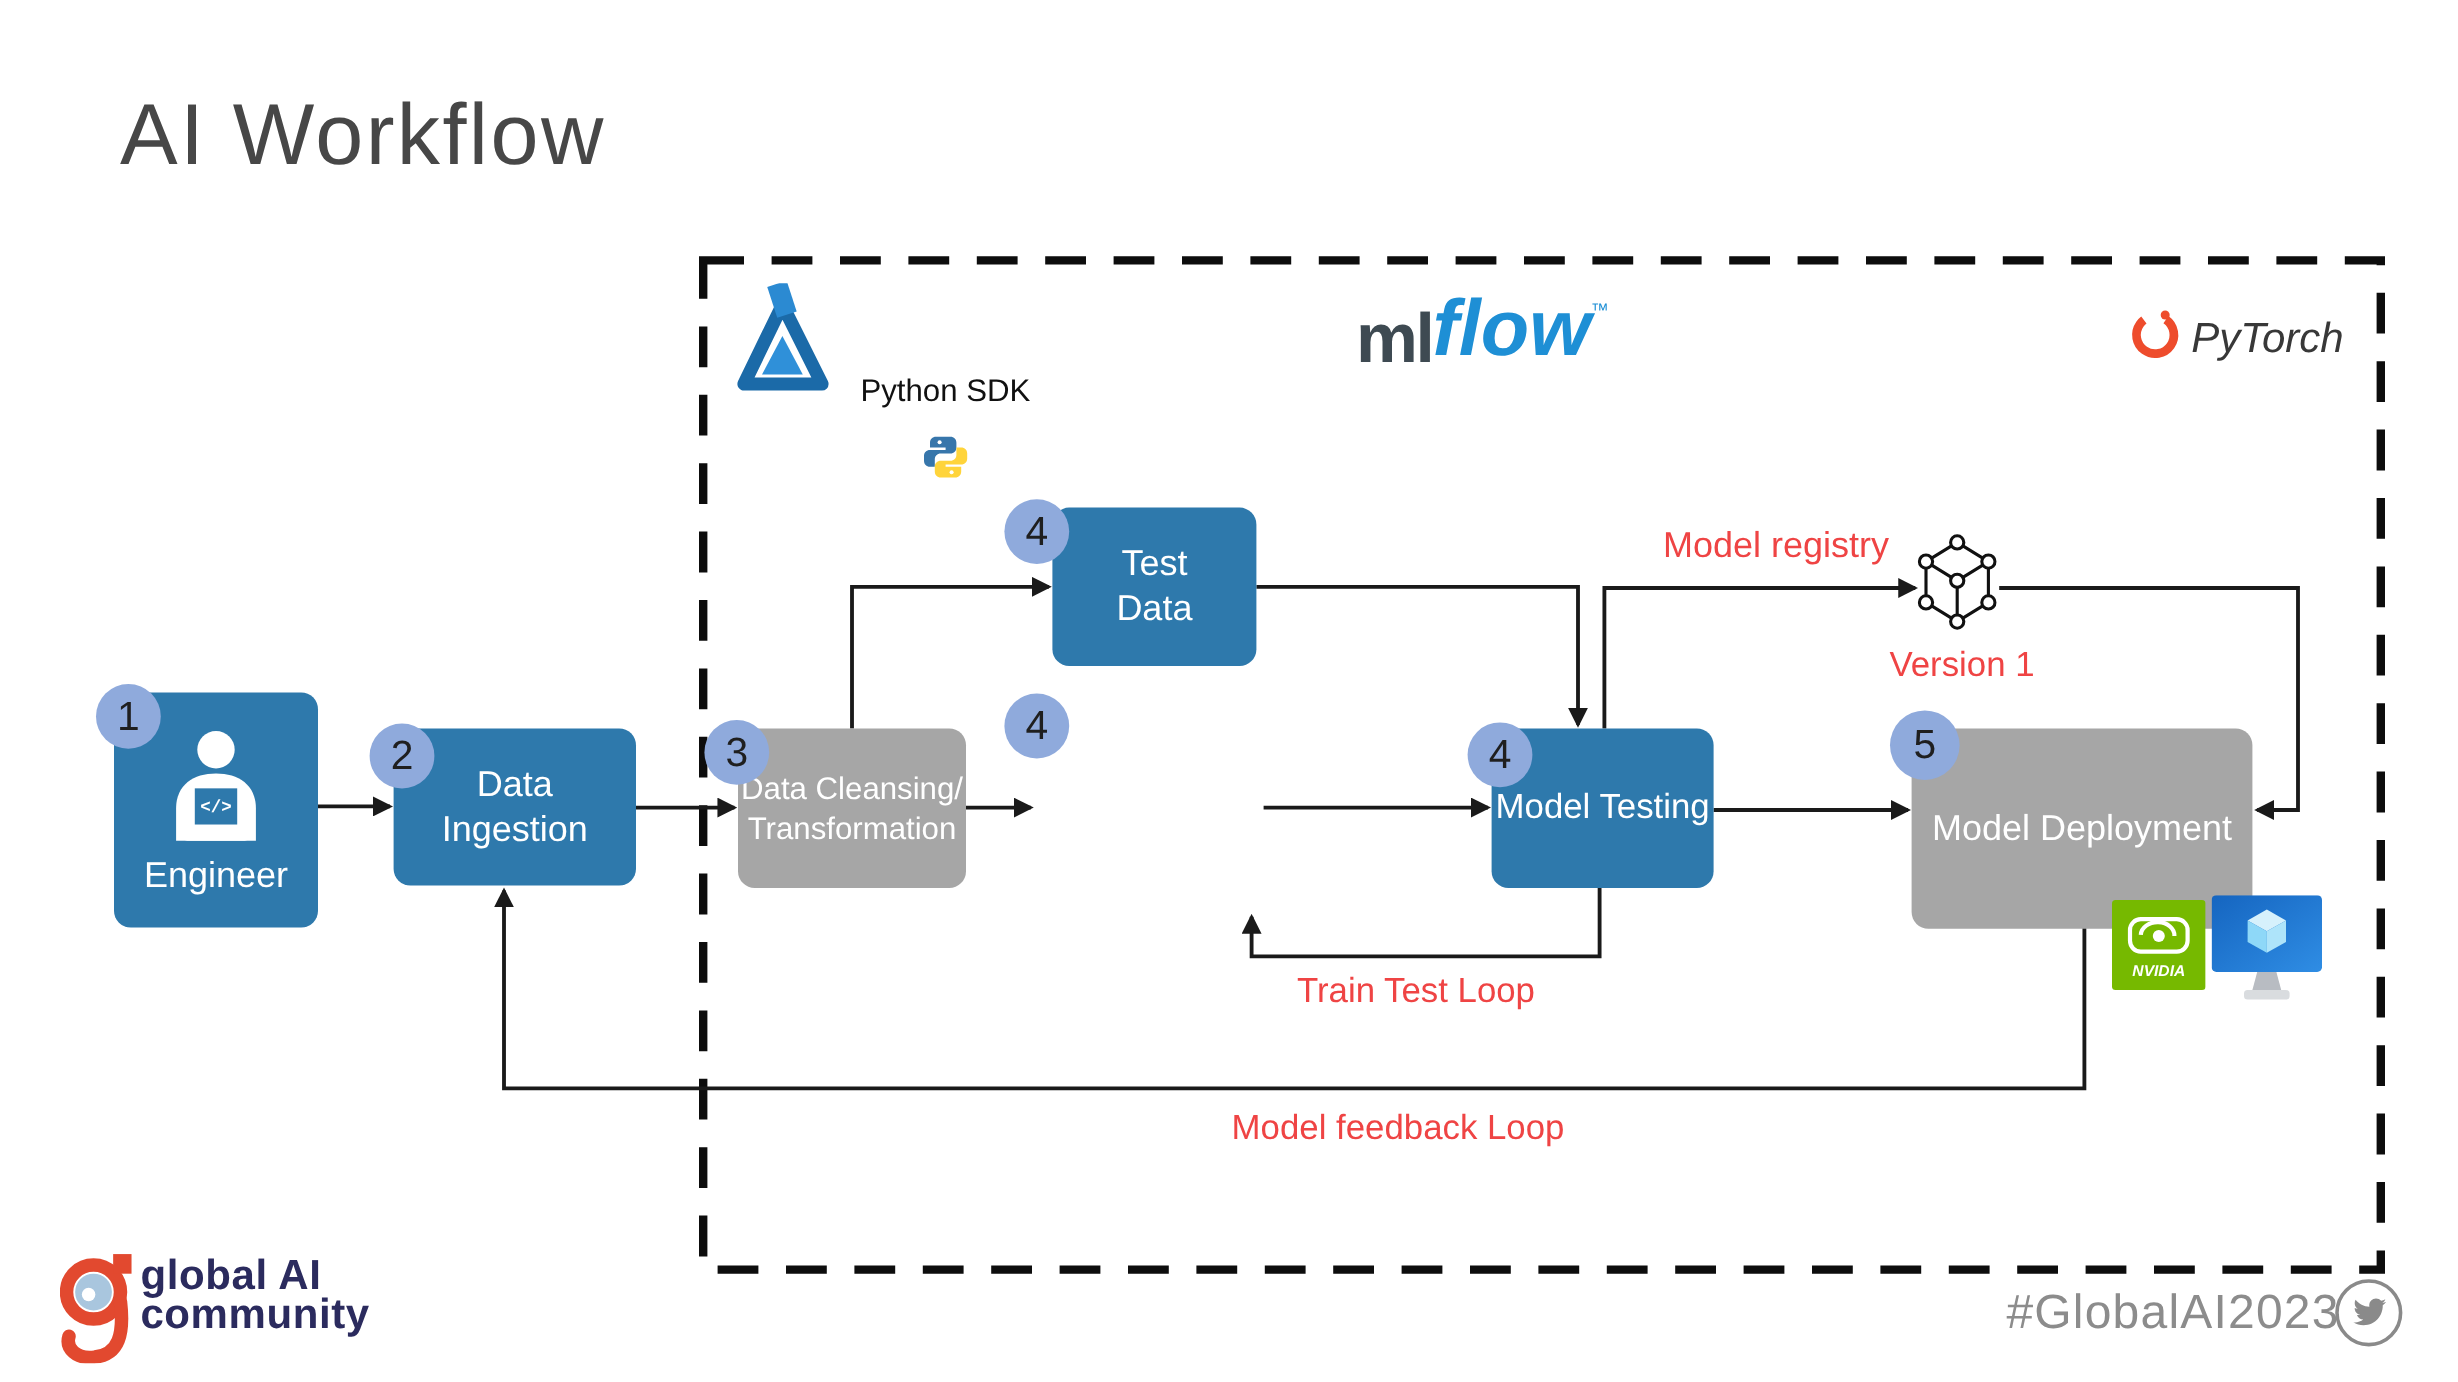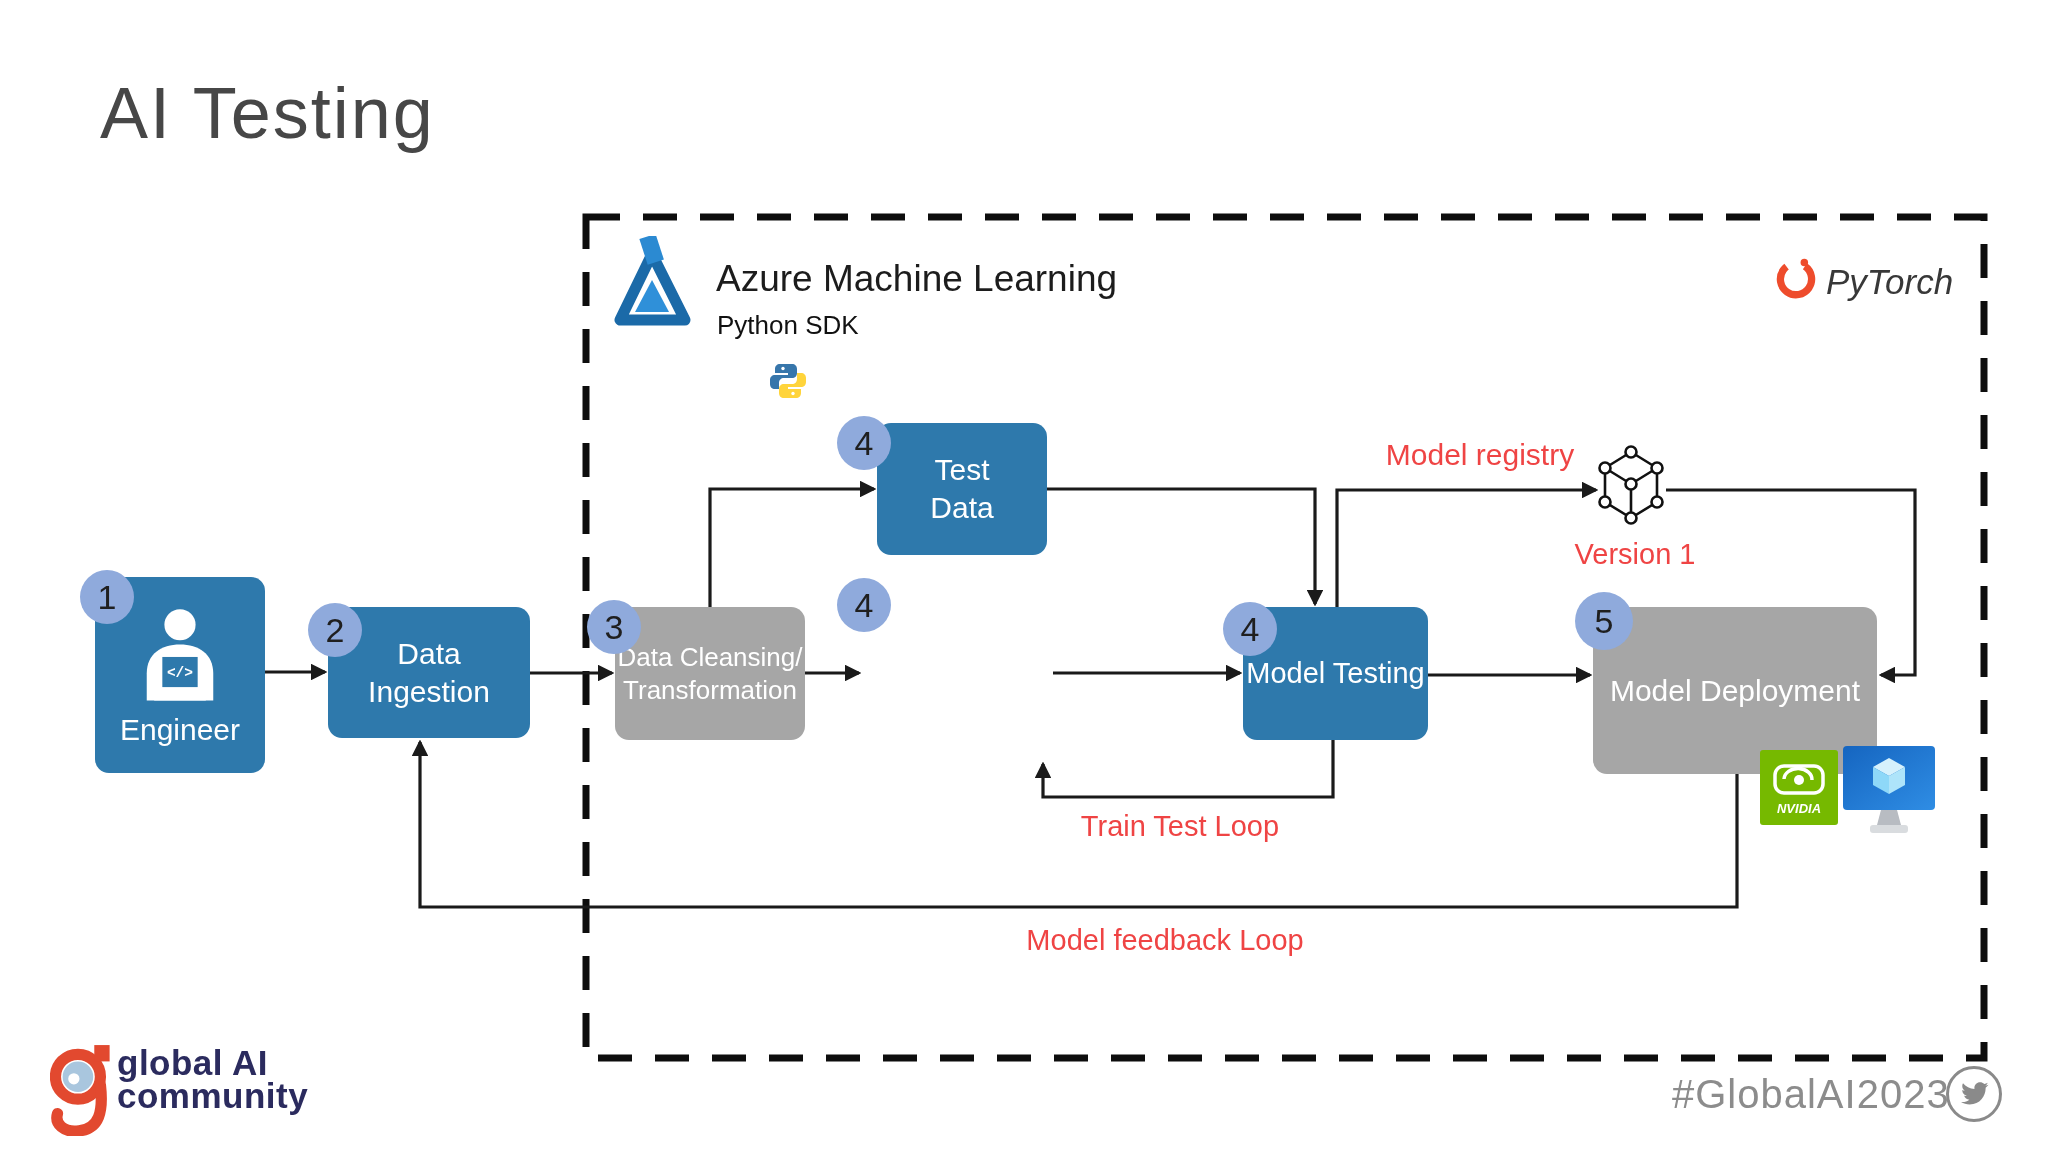--- a/index.html
+++ b/index.html
@@ -37,21 +37,21 @@
               font-size:35px;line-height:33px;letter-spacing:0.5px;}
   .hashtag{left:1672px;top:1072px;font-size:40px;color:var(--c-hashtag-gray,#8C8C8C);letter-spacing:1px;}
   .tw-circle{left:1946px;top:1066px;width:56px;height:56px;border:3px solid #8a8a8a;
              border-radius:50%;box-sizing:border-box;display:flex;align-items:center;justify-content:center;}
 </style>
 </head>
 <body>
 
 <div id="stage">
 
-  <div class="abs page-title">AI Testing</div>
+  <div class="abs page-title">AI Workflow</div>
 
   <svg id="overlay" class="abs" viewBox="0 0 2048 1152">
     <defs>
       <marker id="arr" viewBox="0 0 10 10" refX="8.5" refY="5" markerWidth="5.2" markerHeight="5.2" orient="auto-start-reverse">
         <path d="M0,0 L10,5 L0,10 z" fill="#1a1a1a"></path>
       </marker>
     </defs>
     <rect class="dashed" x="586" y="217" width="1398" height="841"></rect>
     <path class="conn" d="M265,672 H325" marker-end="url(#arr)"></path>
     <path class="conn" d="M530,673 H612" marker-end="url(#arr)"></path>
@@ -64,31 +64,35 @@
     <path class="conn" d="M1666,490 H1915 V675 H1881" marker-end="url(#arr)"></path>
     <path class="conn" d="M1333,740 V797 H1043 V764" marker-end="url(#arr)"></path>
     <path class="conn" d="M1737,738 V907 H420 V742" marker-end="url(#arr)"></path>
   </svg>
 
   <svg class="abs" style="left:612px;top:236px" width="81" height="92" viewBox="0 0 81 92">
     <polygon points="40,18 8,84 73,84" fill="none" stroke="#1b6aa8" stroke-width="11" stroke-linejoin="round"></polygon>
     <rect x="31" y="0" width="17" height="27" fill="#2b8ad2" transform="rotate(-18 39 13)"></rect>
     <polygon points="40,44 23,76 57,76" fill="#2f90d9"></polygon>
   </svg>
-  <div class="abs azure-text">Azure Machine Learning</div>
   <div class="abs sdk-row">
     <span>Python SDK</span>
     <svg width="40" height="40" viewBox="0 0 40 40">
       <path d="M20,3 h-8 c-3,0 -5,2 -5,5 v4 h13 v2 H7 c-3,0 -5,2 -5,5 v4 c0,3 2,5 5,5 h4 v-6 c0,-3 2,-5 5,-5 h8 c3,0 5,-2 5,-5 V8 c0,-3 -2,-5 -5,-5 z" fill="#3776AB"></path>
       <path d="M20,37 h8 c3,0 5,-2 5,-5 v-4 H20 v-2 h13 c3,0 5,-2 5,-5 v-4 c0,-3 -2,-5 -5,-5 h-4 v6 c0,3 -2,5 -5,5 h-8 c-3,0 -5,2 -5,5 v4 c0,3 2,5 5,5 z" fill="#FFD43B"></path>
       <circle cx="15" cy="7.5" r="1.7" fill="#fff"></circle>
       <circle cx="25" cy="32.5" r="1.7" fill="#fff"></circle>
     </svg>
   </div>
 
+  <div class="abs mlflow">
+    <span class="ml">ml</span>
+    <span class="flow">flow</span>
+    <span class="tm">™</span>
+  </div>
 
   <div class="abs pytorch">
     <svg width="52" height="52" viewBox="0 0 50 50">
       <circle cx="25" cy="28" r="15" fill="none" stroke="#EE4C2C" stroke-width="7" pathLength="100" stroke-dasharray="80 20" transform="rotate(-55 25 28)"></circle>
       <circle cx="33" cy="12" r="3.6" fill="#EE4C2C"></circle>
     </svg>
     <span class="pt-label">PyTorch</span>
   </div>
 
   <div class="abs node blue" style="left:95px;top:577px;width:170px;height:196px;font-size:30px">

